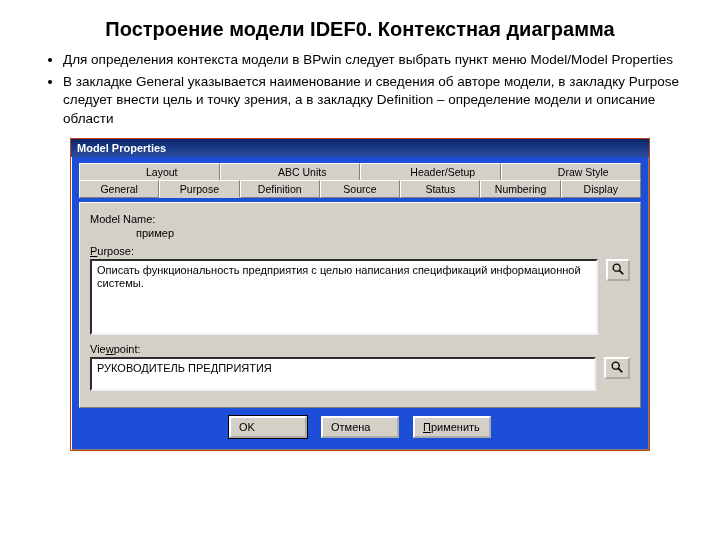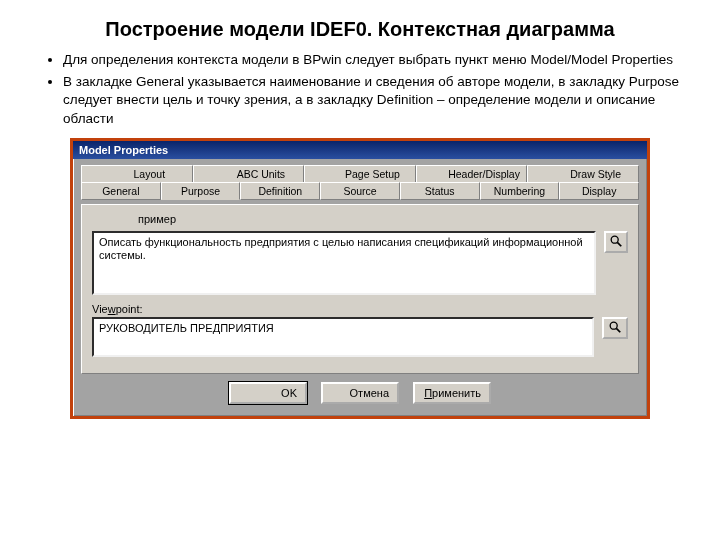--- a/index.html
+++ b/index.html
@@ -24,22 +24,22 @@
     margin: 0 0 10px 0;
     padding-left: 28px;
     font-size: 13.5px;
     line-height: 1.35;
   }
   .bullets li { margin-bottom: 4px; }
 
   .dialog {
     width: 580px;
     margin: 0 auto;
-    background: #a3a3a3;
-    border: 3px solid #c2410c;
+    background: #1d4ed8;
+    border: 1px solid #c2410c;
     box-shadow: 1px 1px 0 #fff inset, -1px -1px 0 #808080 inset;
     font-family: Tahoma, Verdana, sans-serif;
     font-size: 11px;
   }
   .titlebar {
     background: linear-gradient(#0a246a, #2a4fa0);
     color: #fff;
     padding: 3px 6px;
     font-weight: bold;
     font-size: 11px;
@@ -94,24 +94,24 @@
     border: 2px inset #fff;
     border-top-color: #808080;
     border-left-color: #808080;
     border-right-color: #f0f0f0;
     border-bottom-color: #f0f0f0;
     padding: 3px 5px;
     font-family: Tahoma, sans-serif;
     font-size: 11px;
     resize: none;
     overflow: hidden;
-    height: 64px;
+    height: 76px;
     line-height: 1.2;
   }
-  .textarea.small { height: 40px; }
+  .textarea.small { height: 34px; }
   .side-btn {
     width: 26px;
     height: 22px;
     border: 2px outset #fff;
     background: #d4d0c8;
     display: flex;
     align-items: center;
     justify-content: center;
     cursor: pointer;
   }
@@ -126,21 +126,21 @@
     justify-content: center;
     gap: 14px;
     padding: 8px 0 4px 0;
   }
   .btn {
     min-width: 78px;
     padding: 3px 8px;
     border: 2px outset #fff;
     background: #d4d0c8;
     font-size: 11px;
-    text-align: right;
+    text-align: left;
     cursor: pointer;
   }
   .btn.default {
     outline: 1px solid #000;
   }
   .hl { text-decoration: underline; }
 </style>
 </head>
 <body>
 
@@ -151,38 +151,39 @@
     <li>В закладке General указывается наименование и сведения об авторе модели, в закладку Purpose следует внести цель и точку зрения, а в закладку Definition – определение модели и описание области</li>
   </ul>
 
   <div class="dialog">
     <div class="titlebar">Model Properties</div>
     <div class="dlg-body">
       <div class="tabrows">
         <div class="tabrow back">
           <div class="tab">Layout</div>
           <div class="tab">ABC Units</div>
-          <div class="tab">Page Setup</div>
-          <div class="tab">Header/Display</div>
+          <div class="tab">Header/Setup</div>
           <div class="tab">Draw Style</div>
         </div>
         <div class="tabrow">
           <div class="tab">General</div>
           <div class="tab active">Purpose</div>
           <div class="tab">Definition</div>
           <div class="tab">Source</div>
           <div class="tab">Status</div>
           <div class="tab">Numbering</div>
           <div class="tab">Display</div>
         </div>
       </div>
 
       <div class="tabpanel">
+        <div class="lbl">Model Name:</div>
         <div class="modelname-val">пример</div>
 
+        <div class="lbl"><span class="ul">P</span>urpose:</div>
         <div class="fieldrow">
           <div class="textarea">Описать функциональность предприятия с целью написания спецификаций информационной системы.</div>
           <div class="side-btn">
             <span>
               <svg viewBox="0 0 16 16">
                   <circle cx="6.5" cy="6.5" r="4" fill="none" stroke="#000" stroke-width="1.5"></circle>
                   <line x1="9.5" y1="9.5" x2="14" y2="14" stroke="#000" stroke-width="2"></line>
                 </svg>
             </span>
           </div>

